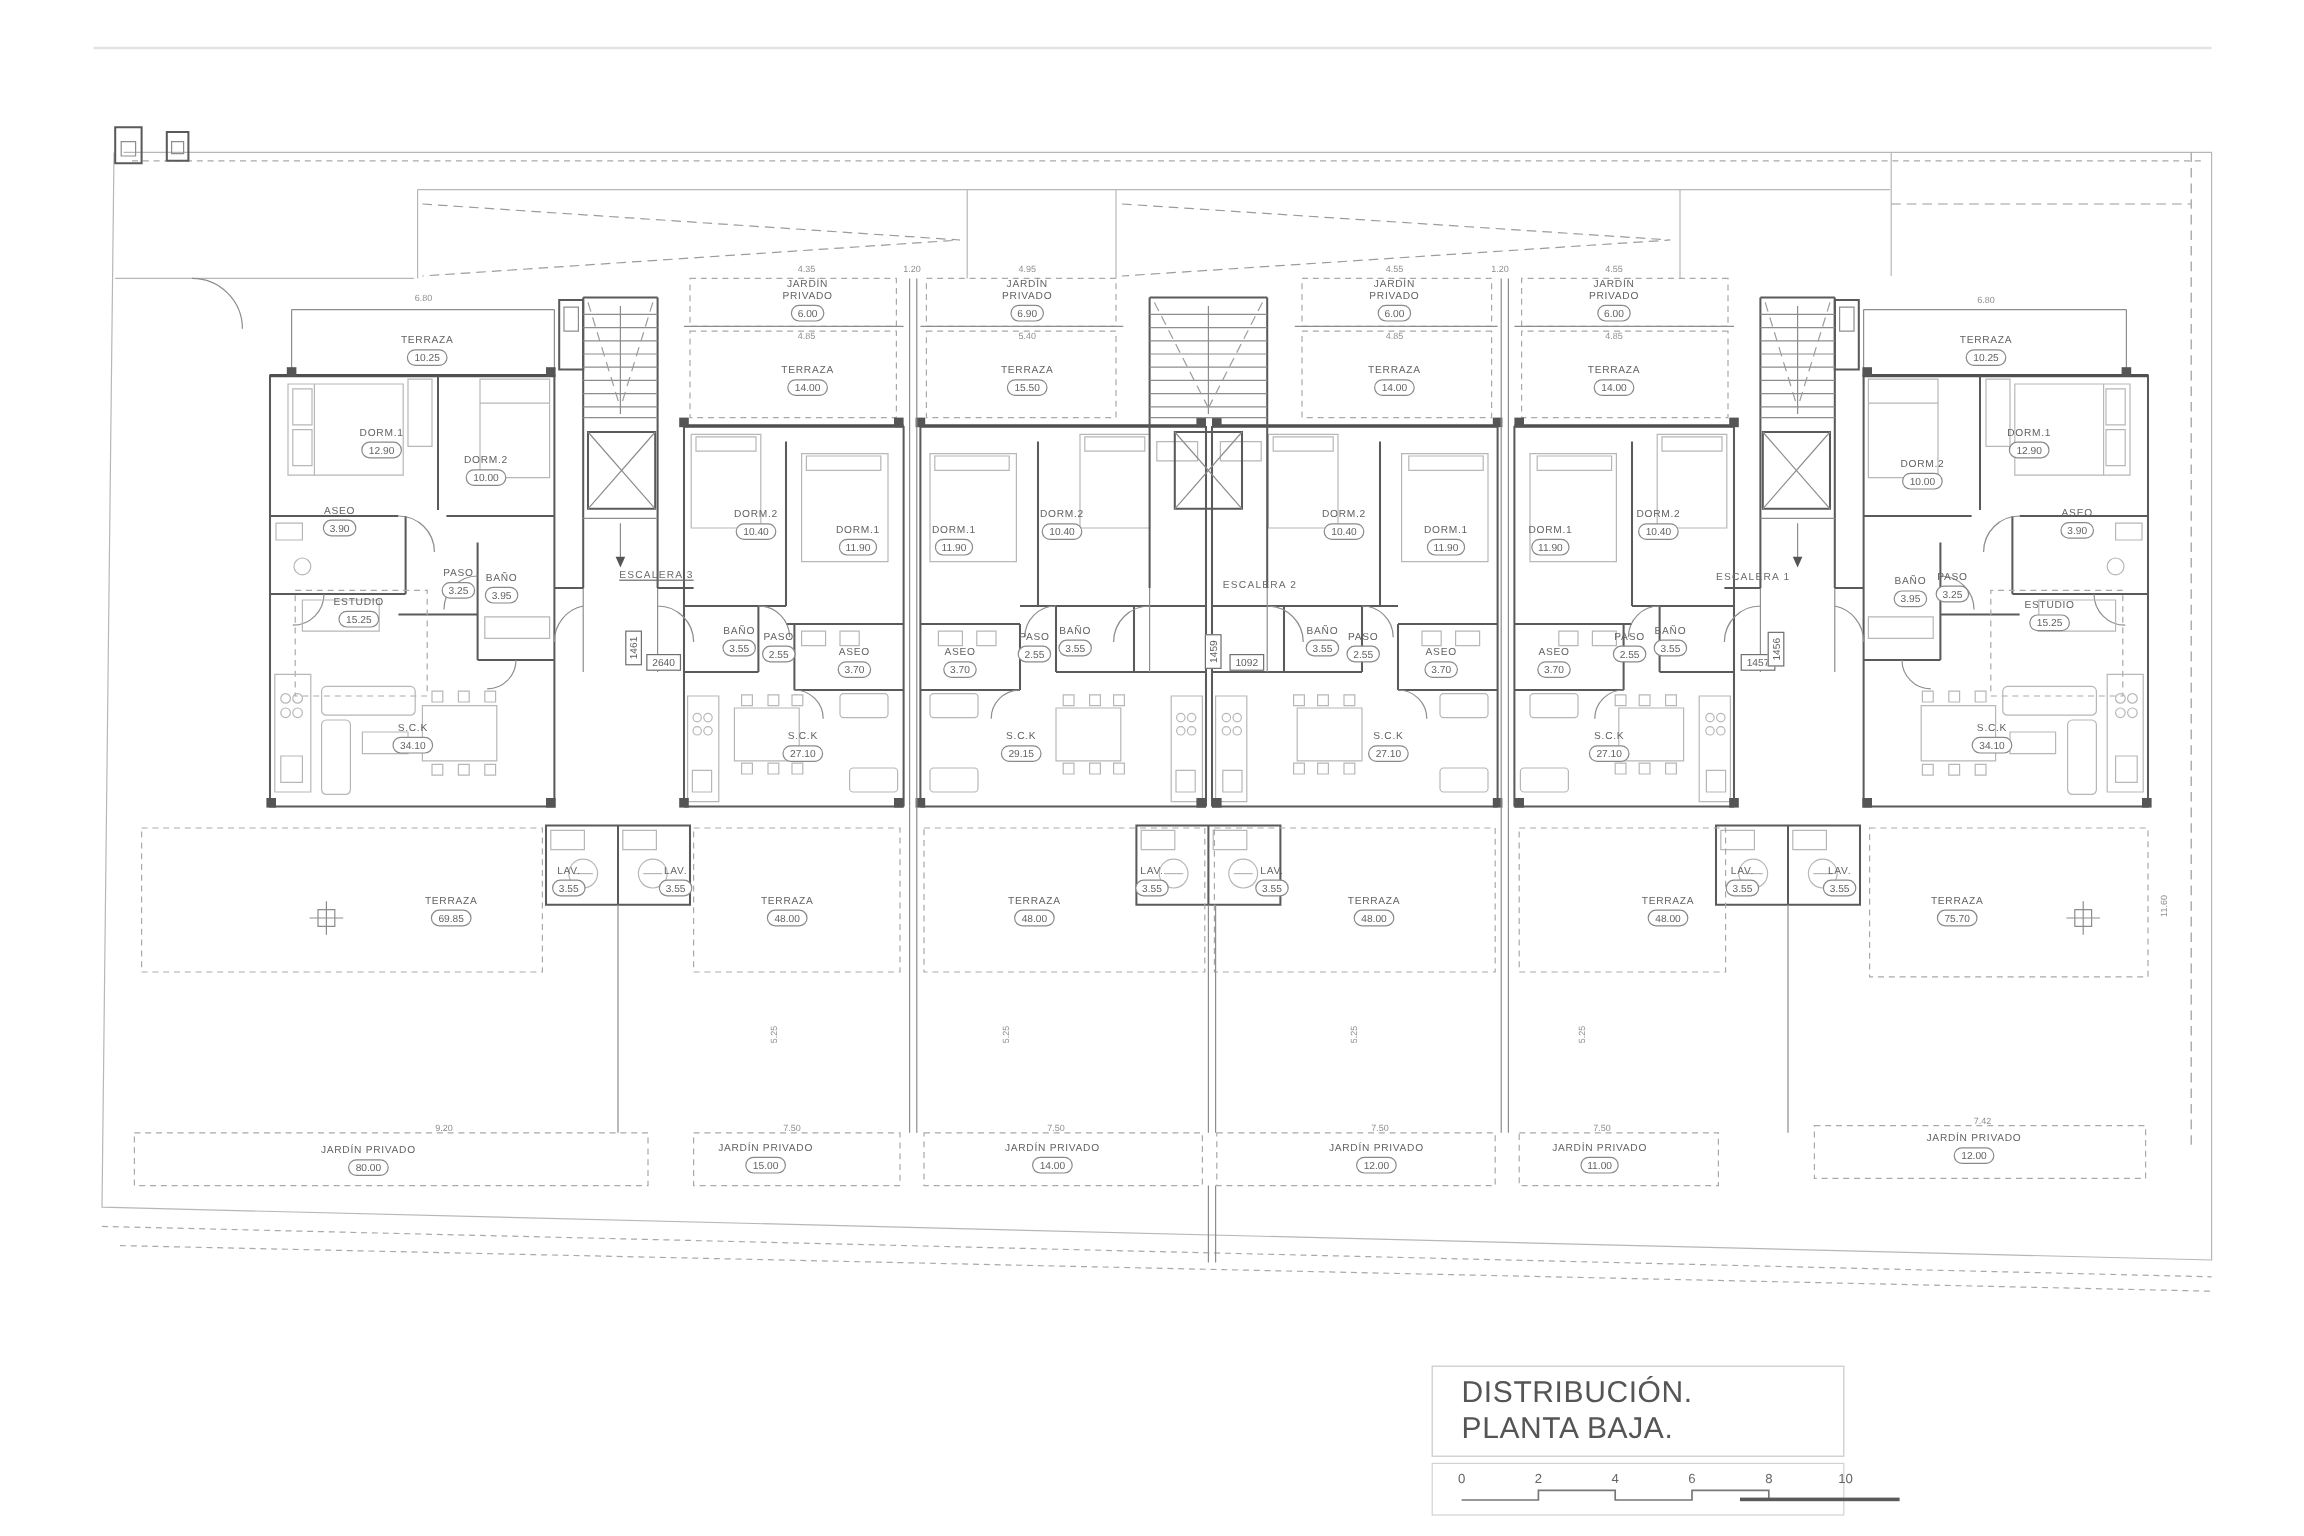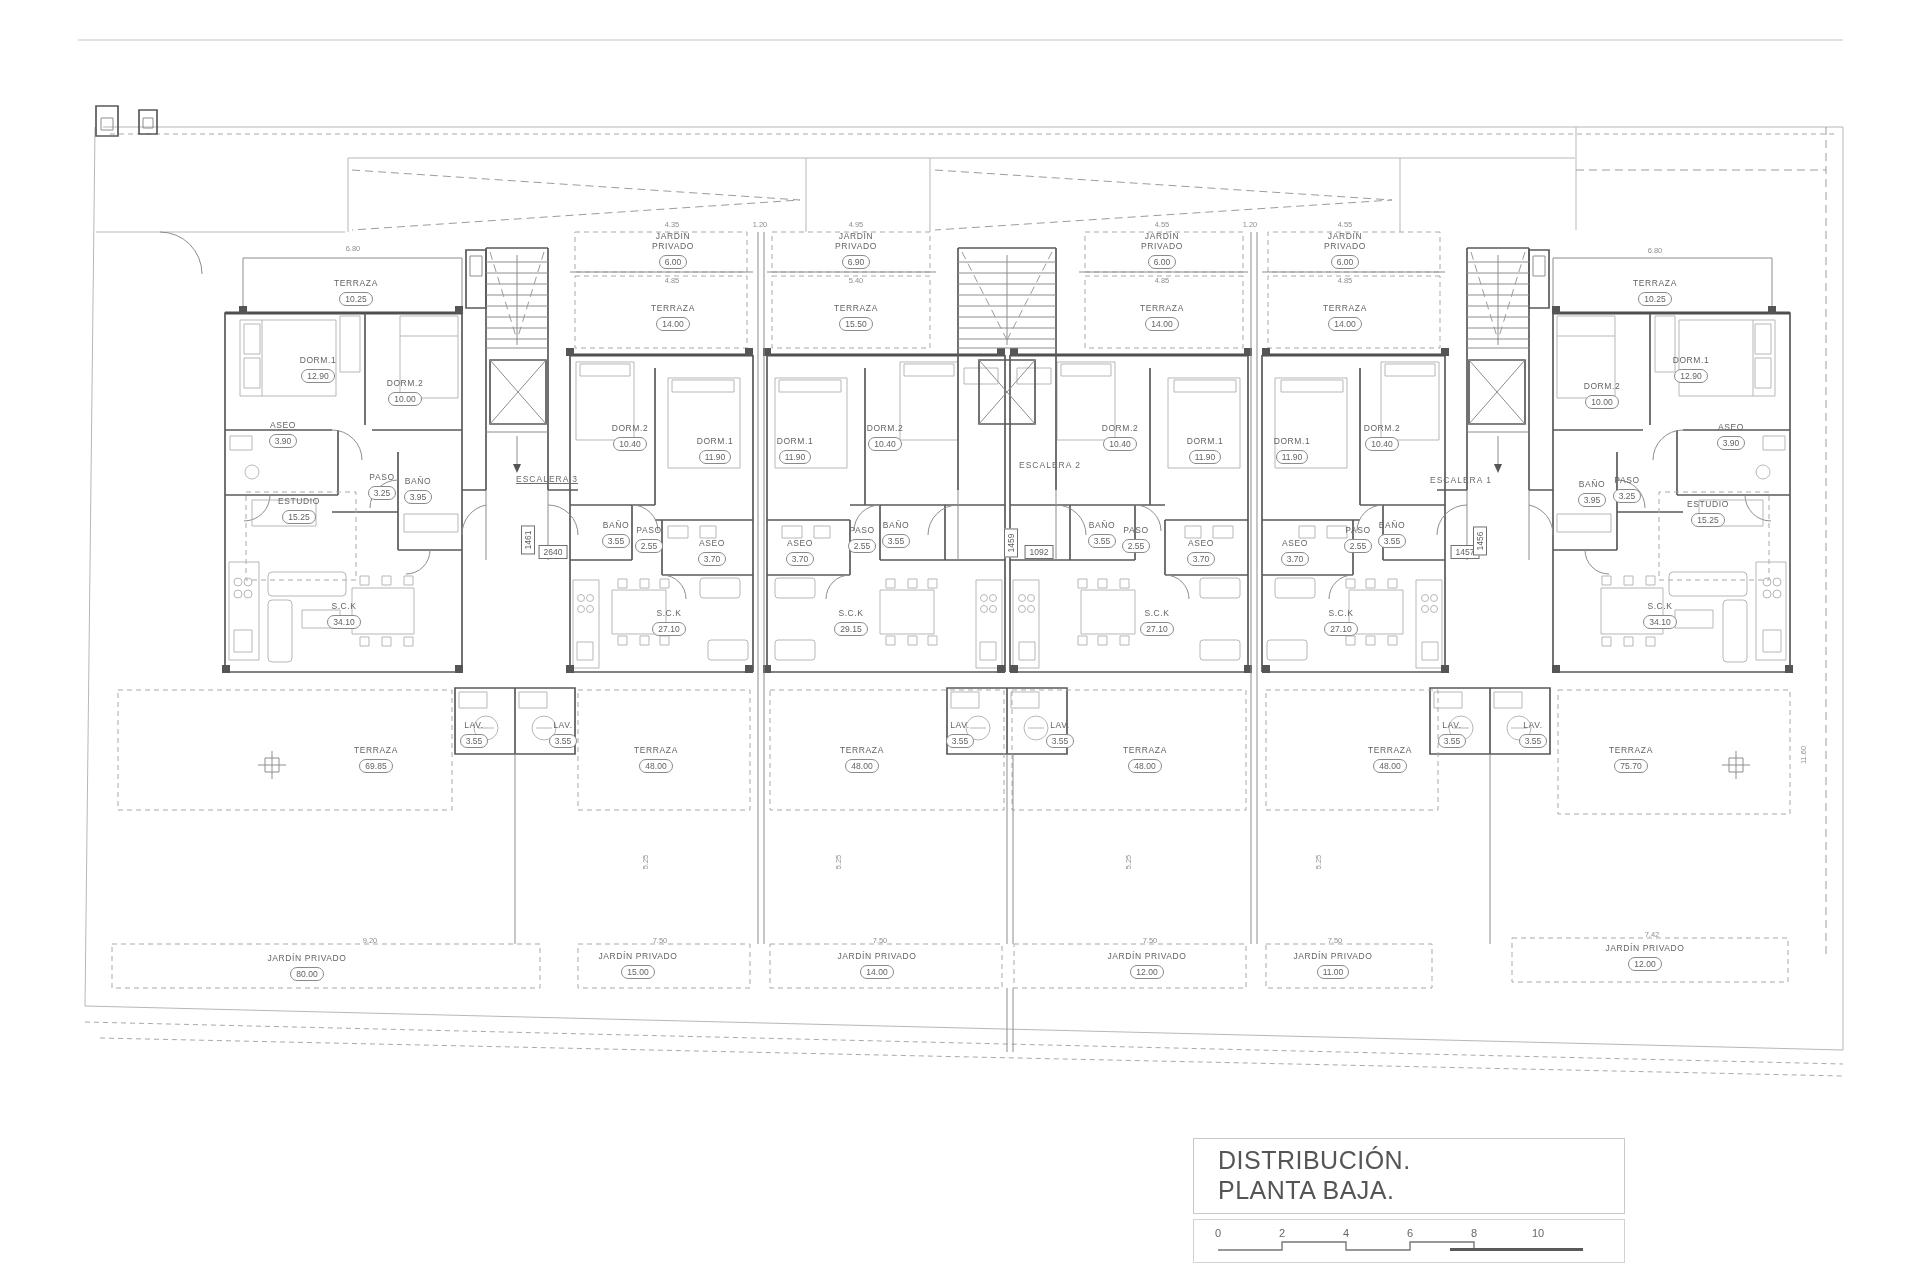--- a/index.html
+++ b/index.html
@@ -19,21 +19,21 @@
   .rarea{display:inline-block;border:1px solid #8a8a8a;border-radius:7px;padding:0 5px;
          font-size:8.5px;line-height:12px;margin-top:2px;background:#fff;color:#636363;}
   .room.two .rname{width:64px;margin:0 auto;}
   .dim{position:absolute;font-size:7.5px;color:#8f8f8f;transform:translate(-50%,-50%);white-space:nowrap;}
   .dim.rot{transform:translate(-50%,-50%) rotate(-90deg);}
   .esc{position:absolute;font-size:8.5px;letter-spacing:1px;color:#6b6b6b;transform:translate(-50%,-50%);white-space:nowrap;}
   .unum{position:absolute;border:1px solid #6f6f6f;background:#fff;font-size:8.5px;color:#5f5f5f;
         padding:1px 4px;transform:translate(-50%,-50%);white-space:nowrap;}
   .unum.v{transform:translate(-50%,-50%) rotate(-90deg);}
   .toprule{position:absolute;left:78px;top:39px;width:1765px;height:0;border-top:2px solid #e2e2e2;}
-  .tblock{position:absolute;left:1193px;top:1138px;width:432px;color:#555;}
+  .tblock{position:absolute;left:1193px;top:1138px;width:344px;color:#555;}
   .ttitle{border:1px solid #c9c9c9;padding:6px 0 8px 24px;font-size:25px;line-height:30px;letter-spacing:.5px;background:#fff;}
   .tscale{position:relative;border:1px solid #d2d2d2;margin-top:5px;height:42px;background:#fff;}
   .tick{position:absolute;top:7px;font-size:11px;color:#666;transform:translateX(-50%);}
   .underl{position:absolute;left:257px;top:110px;width:133px;height:3px;background:#5a5a5a;}
 </style>
 </head>
 <body>
 
 <div id="stage">
   <div class="toprule"></div>
@@ -345,21 +345,21 @@
       <div class="dim" style="left: 880px; top: 940px;">7.50</div>
       <div class="dim" style="left: 1150px; top: 940px;">7.50</div>
       <div class="dim" style="left: 1335px; top: 940px;">7.50</div>
       <div class="dim" style="left: 1652px; top: 934px;">7.42</div>
       <div class="dim rot" style="left: 645px; top: 862px;">5.25</div>
       <div class="dim rot" style="left: 838px; top: 862px;">5.25</div>
       <div class="dim rot" style="left: 1128px; top: 862px;">5.25</div>
       <div class="dim rot" style="left: 1318px; top: 862px;">5.25</div>
       <div class="dim rot" style="left: 1803px; top: 755px;">11.60</div>
       <div class="esc" style="left: 547px; top: 479px; text-decoration: underline;">ESCALERA 3</div>
-      <div class="esc" style="left: 1034px; top: 465px; padding-left: 32px;">ESCALERA 2</div>
+      <div class="esc" style="left: 1034px; top: 487px; padding-left: 32px;">ESCALERA 2</div>
       <div class="esc" style="left: 1461px; top: 480px;">ESCALERA 1</div>
       <div class="unum" style="left: 553px; top: 552px;">2640</div>
       <div class="unum" style="left: 1039px; top: 552px;">1092</div>
       <div class="unum" style="left: 1465px; top: 552px;">1457</div>
       <div class="unum v" style="left: 528px; top: 540px;">1461</div>
       <div class="unum v" style="left: 1011px; top: 543px;">1459</div>
       <div class="unum v" style="left: 1480px; top: 541px;">1456</div>
     </div>
 
   <div class="tblock">

